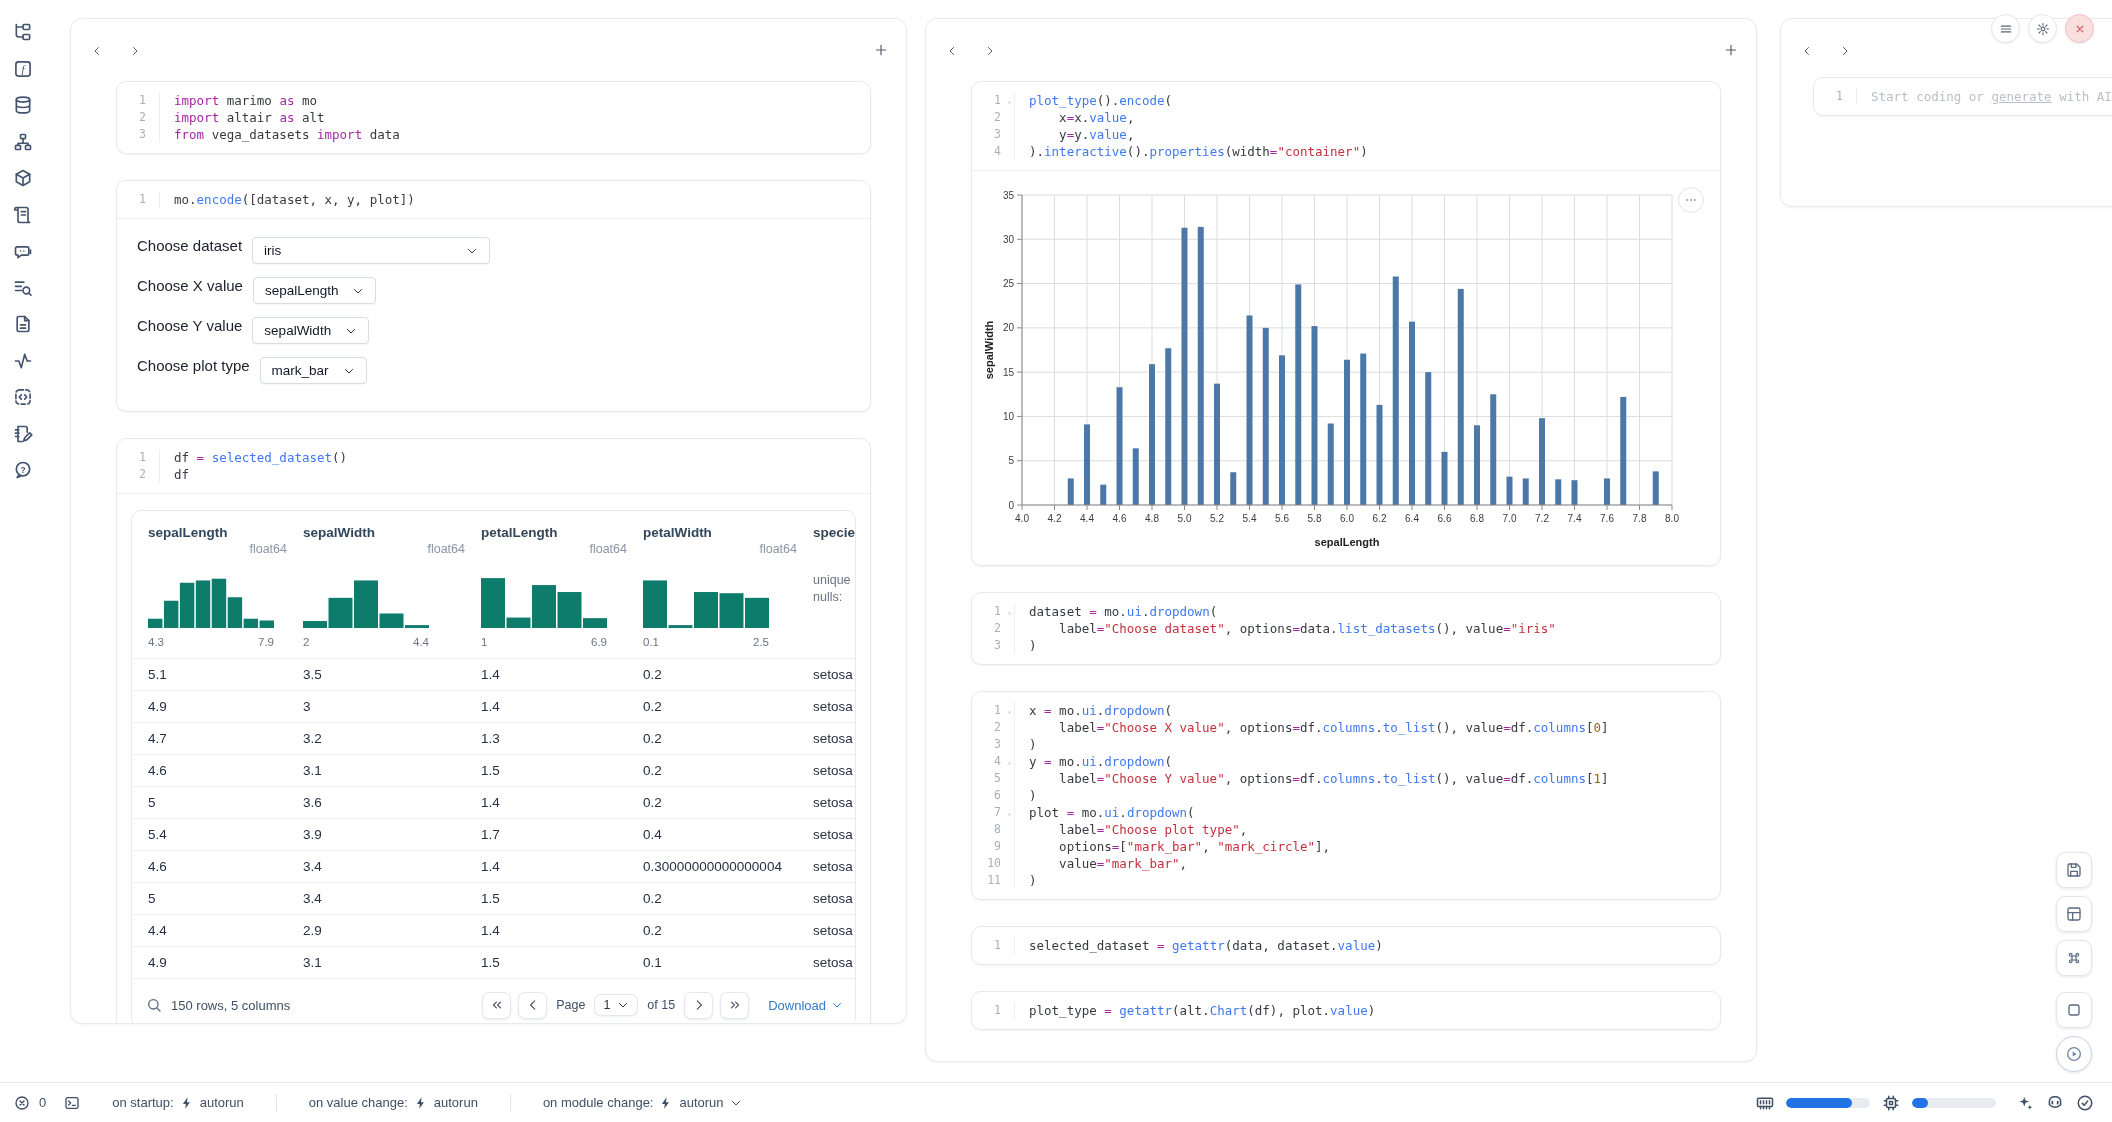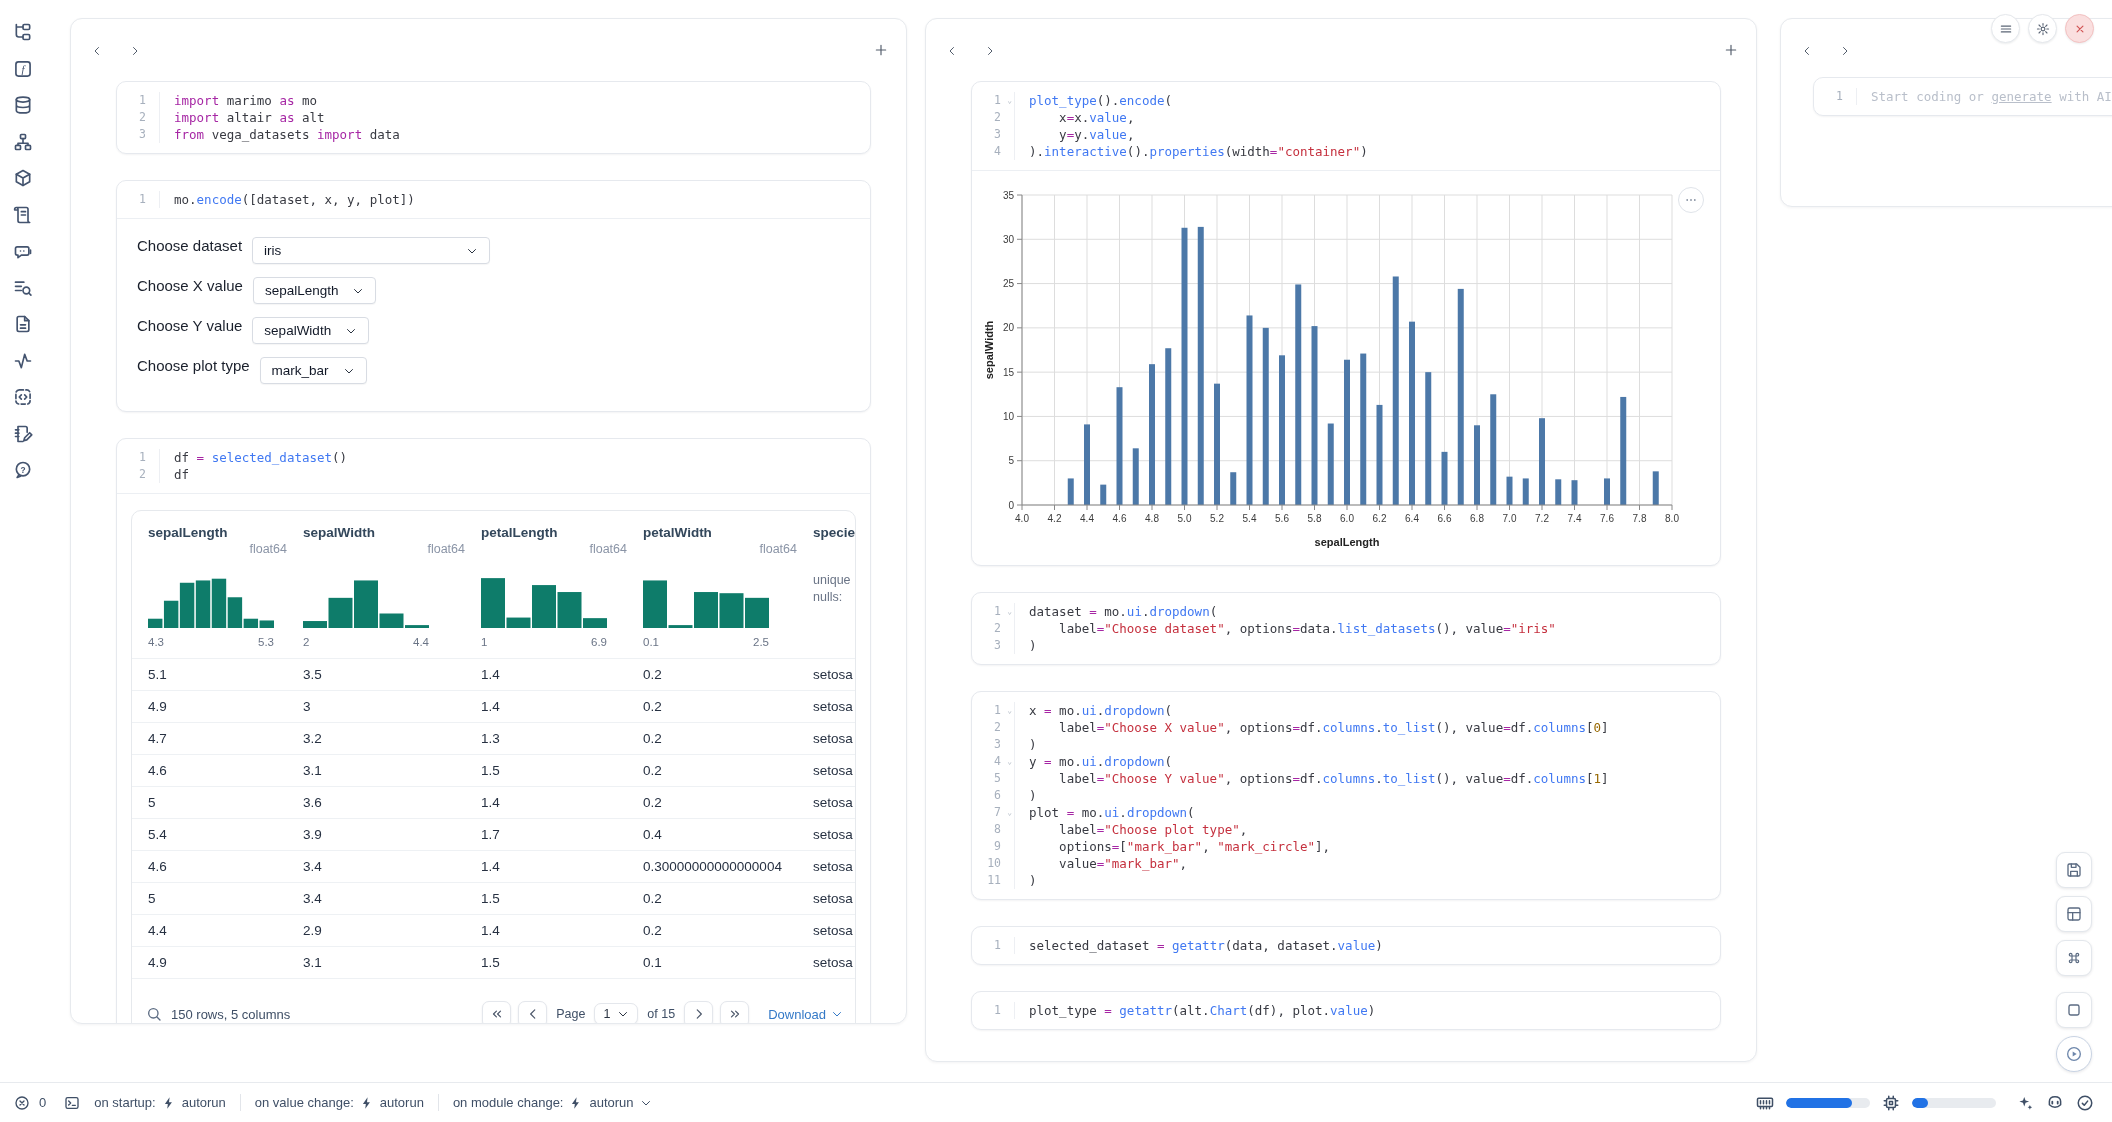--- a/index.html
+++ b/index.html
@@ -56,21 +56,21 @@
   .th{padding:14px 0 10px 16px;}
   .th-name{font-size:13.5px;font-weight:bold;color:#33475b;}
   .th-type{font-size:12.5px;color:#8a94a6;margin-top:2px;text-align:right;}
   .hist-block{margin-top:14px;width:126px;}
   .hist-lbls{display:flex;justify-content:space-between;font-size:11.5px;color:#6a7486;margin-top:4px;}
   .th-meta{margin-top:16px;font-size:12.5px;color:#6a7486;line-height:17px;}
   .tr{display:grid;grid-template-columns:155px 178px 162px 170px 210px;width:875px;
       border-top:1px solid #eef1f4;font-size:13.5px;color:#273142;}
   .td{padding:8px 0 8px 16px;white-space:nowrap;overflow:hidden;}
   .tbl-footer{display:flex;align-items:center;border-top:1px solid #eef1f4;height:44px;
-              padding:13px 12px 0 14px;font-size:13px;color:#3f4f66;}
+              padding:4px 12px 0 14px;font-size:13px;color:#3f4f66;}
   .tbl-footer .summary{margin-left:9px;}
   .pg{margin-left:auto;display:flex;align-items:center;gap:7px;}
   .pg-btn{width:27px;height:25px;border:1px solid #e4e7ec;border-radius:7px;background:#fff;
           box-shadow:0 1px 2px rgba(16,24,40,.09);display:inline-flex;align-items:center;
           justify-content:center;color:#4a5568;cursor:pointer;}
   .pg-label{font-size:12.5px;margin:0 2px;}
   .pg-sel{display:inline-flex;align-items:center;gap:7px;border:1px solid #e4e7ec;border-radius:7px;
           padding:3px 8px;font-size:12.5px;background:#fff;box-shadow:0 1px 2px rgba(16,24,40,.07);
           color:#2b3442;cursor:pointer;}
   .dl{color:#3479c7;display:inline-flex;align-items:center;gap:5px;margin-left:12px;cursor:pointer;}
@@ -95,21 +95,21 @@
   
   .fab{position:absolute;left:2056px;width:34px;height:34px;border:1px solid #e3e7ec;border-radius:9px;
        background:#fff;box-shadow:0 1px 3px rgba(16,24,40,.10);display:flex;align-items:center;
        justify-content:center;color:#5b6b82;cursor:pointer;}
   .fab.round{border-radius:50%;color:#6e87ab;border-color:#c9d4e4;}
 
   
   #statusbar{position:absolute;left:0;right:0;bottom:0;height:39px;border-top:1px solid #e7eaee;
              background:#fff;display:flex;align-items:center;font-size:13px;color:#3f4f66;}
   .sb-left{display:flex;align-items:center;gap:9px;padding-left:14px;}
-  .sb-sec{display:flex;align-items:center;gap:6px;padding:0 14px;}
+  .sb-sec{display:flex;align-items:center;gap:6px;padding:0 32px;}
   .sb-div{width:1px;height:17px;background:#e2e5ea;}
   .sb-right{margin-left:auto;display:flex;align-items:center;gap:12px;padding-right:18px;}
   .meter{width:84px;height:10px;border-radius:5px;background:#e8ebef;overflow:hidden;}
   .meter>div{height:100%;background:#2172e5;border-radius:5px;}
 </style>
 </head>
 <body>
 
 <nav id="rail">
     <span class="rail-item icon">
@@ -299,21 +299,21 @@
                       <rect x="0" y="48.72" width="14.4375" height="9.28" fill="#0e7c6a"></rect>
                       <rect x="15.9375" y="30.740000000000002" width="14.4375" height="27.259999999999998" fill="#0e7c6a"></rect>
                       <rect x="31.875" y="12.759999999999998" width="14.4375" height="45.24" fill="#0e7c6a"></rect>
                       <rect x="47.8125" y="10.440000000000005" width="14.4375" height="47.559999999999995" fill="#0e7c6a"></rect>
                       <rect x="63.75" y="8.700000000000003" width="14.4375" height="49.3" fill="#0e7c6a"></rect>
                       <rect x="79.6875" y="27.259999999999998" width="14.4375" height="30.740000000000002" fill="#0e7c6a"></rect>
                       <rect x="95.625" y="48.72" width="14.4375" height="9.28" fill="#0e7c6a"></rect>
                       <rect x="111.5625" y="50.46" width="14.4375" height="7.54" fill="#0e7c6a"></rect>
                     </svg><div class="hist-lbls">
                       <span>4.3</span>
-                      <span>5.3</span>
+                      <span>7.9</span>
                     </div></div>
                 </div>
                 <div class="th">
                   <div class="th-name">sepalWidth</div>
                   <div class="th-type">float64</div>
                   <div class="hist-block"><svg width="126" height="58">
                       <rect x="0" y="51.04" width="24" height="6.96" fill="#0e7c6a"></rect>
                       <rect x="25.5" y="27.84" width="24" height="30.16" fill="#0e7c6a"></rect>
                       <rect x="51" y="10.440000000000005" width="24" height="47.559999999999995" fill="#0e7c6a"></rect>
                       <rect x="76.5" y="43.5" width="24" height="14.5" fill="#0e7c6a"></rect>

